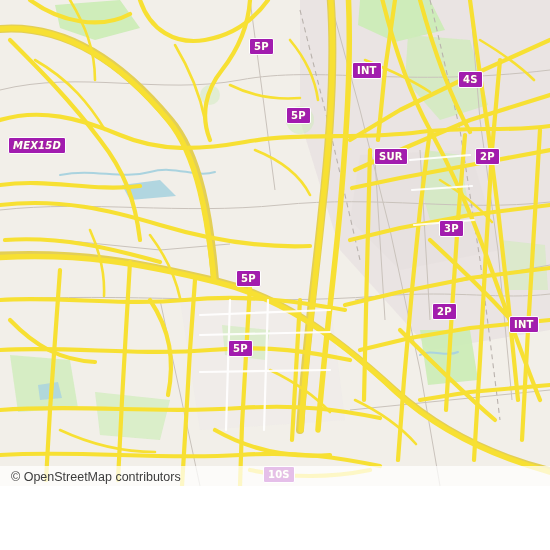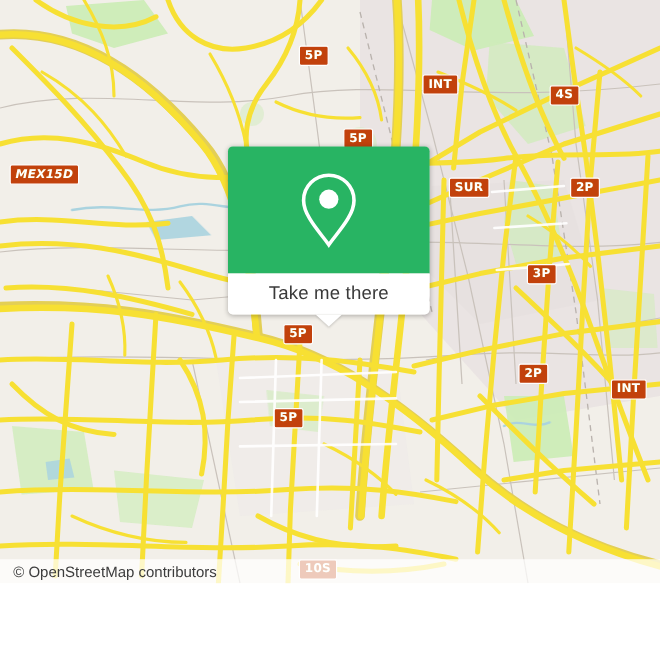--- a/index.html
+++ b/index.html
@@ -35,21 +35,21 @@
     position: absolute;
     left: 0; top: 0;
     width: 550px;
     height: 486px;
     display: block;
   }
 
   
   .shield {
     position: absolute;
-    background: #c2410c;
+    background: #a21caf;
     border: 1.6px solid #ffffff;
     border-radius: 2px;
     color: #ffffff;
     font-family: "DejaVu Sans", sans-serif;
     font-weight: bold;
     font-size: 10px;
     line-height: 13px;
     height: 13px;
     padding: 1px 4px 1px 4px;
     letter-spacing: 0.2px;
@@ -305,38 +305,26 @@
         <div class="shield" style="left: 458px; top: 71px;">4S</div>
         <div class="shield" style="left: 8px; top: 137px; font-style: italic;">MEX15D</div>
         <div class="shield" style="left: 374px; top: 148px;">SUR</div>
         <div class="shield" style="left: 475px; top: 148px;">2P</div>
         <div class="shield" style="left: 286px; top: 107px;">5P</div>
         <div class="shield" style="left: 236px; top: 270px;">5P</div>
         <div class="shield" style="left: 439px; top: 220px;">3P</div>
         <div class="shield" style="left: 228px; top: 340px;">5P</div>
         <div class="shield" style="left: 432px; top: 303px;">2P</div>
         <div class="shield" style="left: 509px; top: 316px;">INT</div>
-        <div class="shield" style="left: 249px; top: 466px;">10S</div>
+        <div class="shield" style="left: 263px; top: 466px;">10S</div>
       </div>
 
     <div id="osm-strip"></div>
     <div id="osm-text">© OpenStreetMap contributors</div>
 
-    <div id="callout">
-      <div id="callout-green">
-        <svg width="54" height="66" viewBox="0 0 54 66">
-          <path d="M27 4 C15.4 4 6 13.4 6 25 C6 38 20 52 27 62 C34 52 48 38 48 25 C48 13.4 38.6 4 27 4 Z" fill="none" stroke="#ffffff" stroke-width="3"></path>
-          <circle cx="27" cy="24" r="8" fill="#ffffff"></circle>
-        </svg>
-      </div>
-      <div id="callout-white">
-        <span id="callout-label">Take me there</span>
-        <div id="callout-tail"></div>
-      </div>
-    </div>
   </div>
 
   <div id="footer">
     
     
   </div>
 
 </div>
 
 </body></html>

